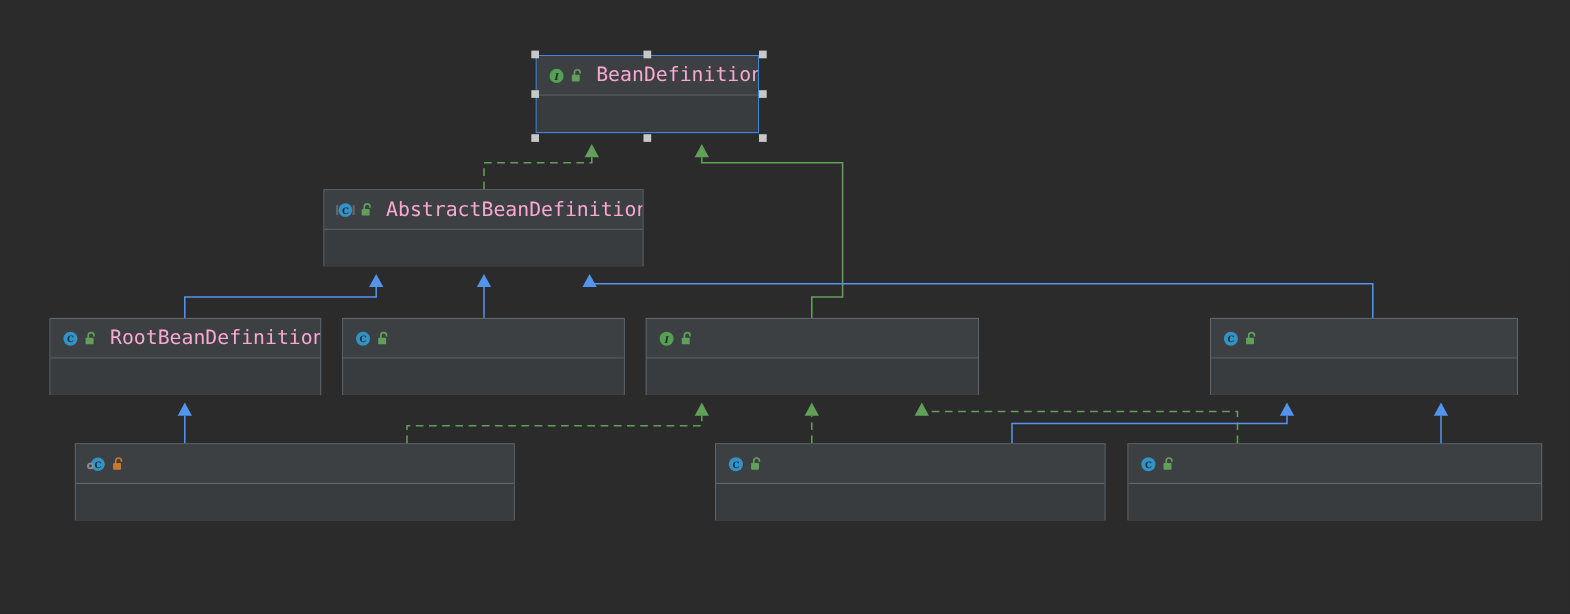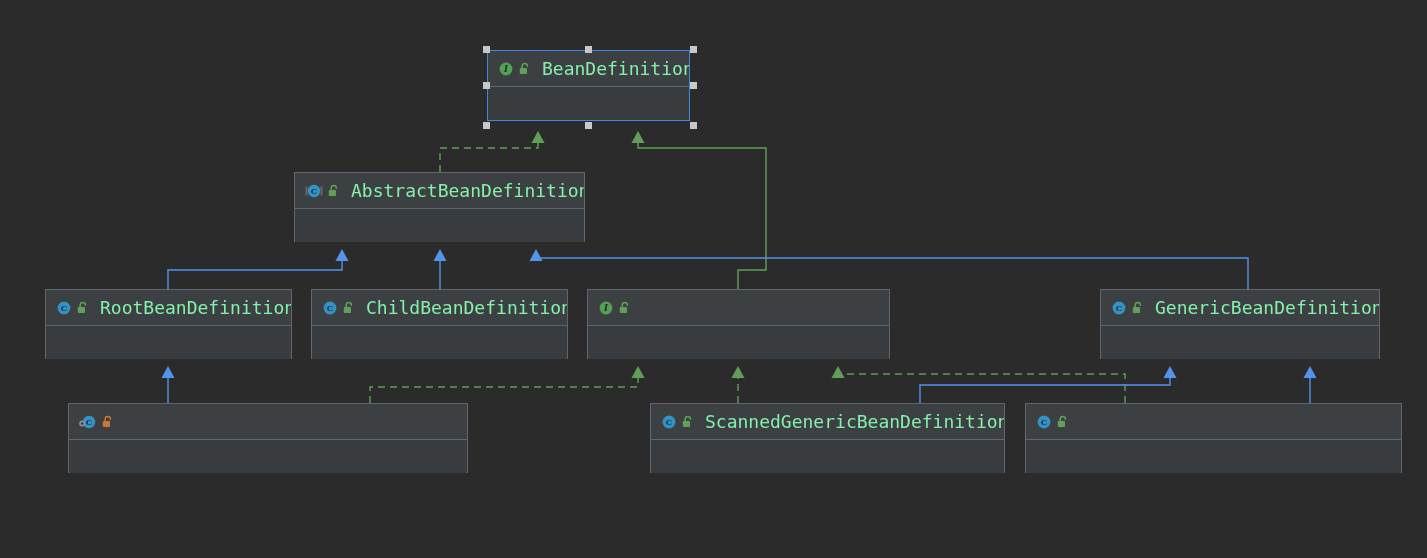--- a/index.html
+++ b/index.html
@@ -37,21 +37,21 @@
     align-items: center;
     padding: 0 10px;
     white-space: nowrap;
     overflow: hidden;
   }
   .uml-node .node-body {
     height: 33px;
     background: #393c3f;
   }
   .node-title {
-    color: #86efac;
+    color: #f9a8d4;
     font-size: 18px;
     font-family: "DejaVu Sans Mono", monospace;
     letter-spacing: 0px;
     margin-left: 11px;
   }
   .icon-wrap {
     display: inline-flex;
     align-items: center;
     flex: 0 0 auto;
   }
@@ -185,21 +185,20 @@
     <circle cx="8" cy="8" r="6.4" fill="#3592c4"></circle>
     <text x="8" y="11.2" text-anchor="middle" font-family="DejaVu Serif, serif" font-size="8" font-weight="bold" fill="#16303f">C</text>
   </svg>
           </span>
           <span class="icon-wrap" style="margin-left: 4px;">
             <svg class="gi" width="13" height="16" viewBox="0 0 13 16">
     <path d="M4.2 7.2 V5.0 a2.6 2.6 0 0 1 5.2 0 V5.8" fill="none" stroke="#62a05a" stroke-width="1.5"></path>
     <rect x="1.8" y="7.0" width="7.2" height="6.0" rx="0.8" fill="#62a05a"></rect>
   </svg>
           </span>
-          <span class="node-title">ChildBeanDefinition</span>
         </div>
         <div class="node-body"></div>
       </div>
       <div class="uml-node" style="left: 587px; top: 289px; width: 303px; height: 70px;">
         <div class="node-header">
           <span class="icon-wrap">
             <svg class="gi" width="16" height="16" viewBox="0 0 16 16">
     <circle cx="8" cy="8" r="6.4" fill="#54a054"></circle>
     <text x="8" y="11.4" text-anchor="middle" font-family="DejaVu Serif, serif" font-size="8.5" font-style="italic" font-weight="bold" fill="#21301f">I</text>
   </svg>
@@ -220,21 +219,20 @@
     <circle cx="8" cy="8" r="6.4" fill="#3592c4"></circle>
     <text x="8" y="11.2" text-anchor="middle" font-family="DejaVu Serif, serif" font-size="8" font-weight="bold" fill="#16303f">C</text>
   </svg>
           </span>
           <span class="icon-wrap" style="margin-left: 4px;">
             <svg class="gi" width="13" height="16" viewBox="0 0 13 16">
     <path d="M4.2 7.2 V5.0 a2.6 2.6 0 0 1 5.2 0 V5.8" fill="none" stroke="#62a05a" stroke-width="1.5"></path>
     <rect x="1.8" y="7.0" width="7.2" height="6.0" rx="0.8" fill="#62a05a"></rect>
   </svg>
           </span>
-          <span class="node-title">GenericBeanDefinition</span>
         </div>
         <div class="node-body"></div>
       </div>
       <div class="uml-node" style="left: 68px; top: 403px; width: 400px; height: 70px;">
         <div class="node-header">
           <span class="icon-wrap">
             <svg class="gi" width="18" height="16" viewBox="0 0 18 16">
     <circle cx="10" cy="8" r="6.2" fill="#3592c4"></circle>
     <text x="10" y="11.2" text-anchor="middle" font-family="DejaVu Serif, serif" font-size="8" font-weight="bold" fill="#16303f">C</text>
     <circle cx="3.2" cy="9.6" r="3" fill="#8b9096"></circle>
@@ -257,21 +255,20 @@
     <circle cx="8" cy="8" r="6.4" fill="#3592c4"></circle>
     <text x="8" y="11.2" text-anchor="middle" font-family="DejaVu Serif, serif" font-size="8" font-weight="bold" fill="#16303f">C</text>
   </svg>
           </span>
           <span class="icon-wrap" style="margin-left: 4px;">
             <svg class="gi" width="13" height="16" viewBox="0 0 13 16">
     <path d="M4.2 7.2 V5.0 a2.6 2.6 0 0 1 5.2 0 V5.8" fill="none" stroke="#62a05a" stroke-width="1.5"></path>
     <rect x="1.8" y="7.0" width="7.2" height="6.0" rx="0.8" fill="#62a05a"></rect>
   </svg>
           </span>
-          <span class="node-title">ScannedGenericBeanDefinition</span>
         </div>
         <div class="node-body"></div>
       </div>
       <div class="uml-node" style="left: 1025px; top: 403px; width: 377px; height: 70px;">
         <div class="node-header">
           <span class="icon-wrap">
             <svg class="gi" width="16" height="16" viewBox="0 0 16 16">
     <circle cx="8" cy="8" r="6.4" fill="#3592c4"></circle>
     <text x="8" y="11.2" text-anchor="middle" font-family="DejaVu Serif, serif" font-size="8" font-weight="bold" fill="#16303f">C</text>
   </svg>

